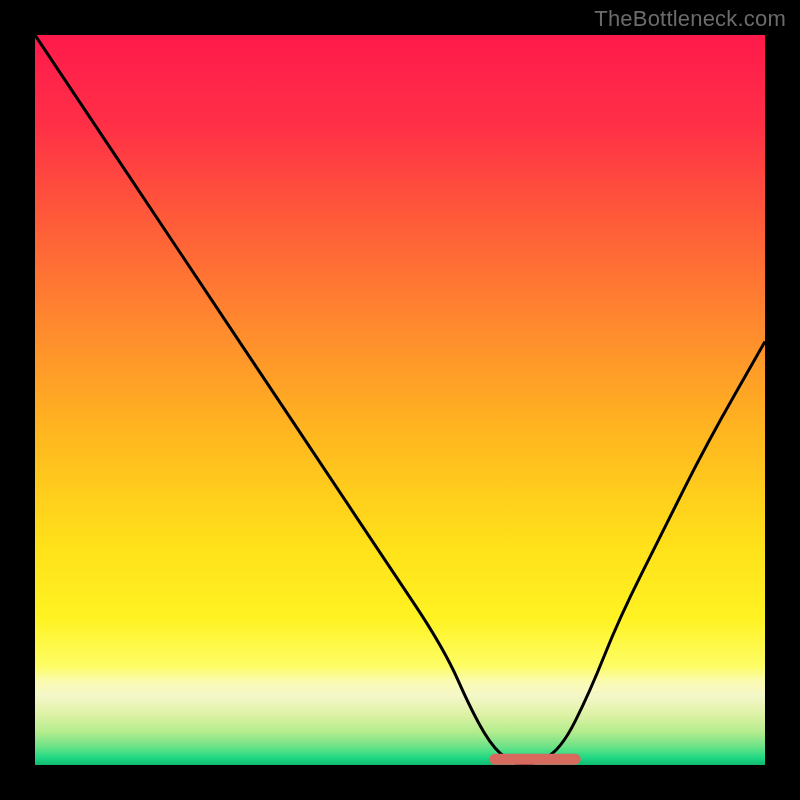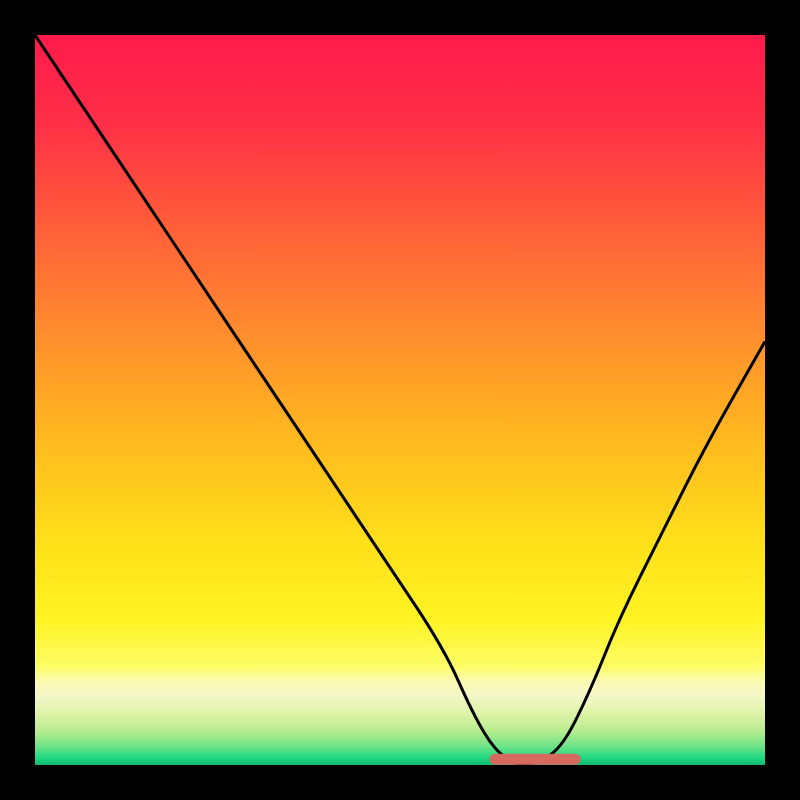--- a/index.html
+++ b/index.html
@@ -82,14 +82,15 @@
       <rect x="0" y="0" width="730" height="730" fill="url(#grad)"></rect>
     </svg>
 
     <svg class="overlay" viewBox="0 0 730 730" preserveAspectRatio="none">
       <path id="curve-path" d="M 0,0 Q 0,0 29.2,43.80000000000001 Q 58.4,87.60000000000002 87.6,131.40000000000003 Q 116.8,175.20000000000005 146,219.00000000000003 Q 175.2,262.8 204.39999999999998,306.6 Q 233.6,350.4 262.8,394.2 Q 292,438 321.2,481.8 Q 350.4,525.6 379.6,569.4000000000001 Q 408.8,613.2 423.4,646.05 Q 438,678.9 448.95,697.15 Q 459.9,715.4 470.85,722.7 Q 481.8,730 489.1,730 Q 496.40000000000003,730 511,722.7 Q 525.6,715.4 540.2,686.2 Q 554.8,657 569.4,620.5 Q 584,584 605.9,540.2 Q 627.8,496.4 649.7,452.6 Q 671.6,408.8 700.8,357.70000000000005 T 730,306.6" fill="none" stroke="#000000" stroke-width="3"></path>
       <path id="flat-path" d="M 459.9,724.16 L 540.2,724.16" fill="none" stroke-width="11" stroke-linecap="round" stroke="#d66a5f"></path>
     </svg>
 
   </div>
 
+  <div class="watermark">TheBottleneck.com</div>
 
 </div>
 
 </body></html>

